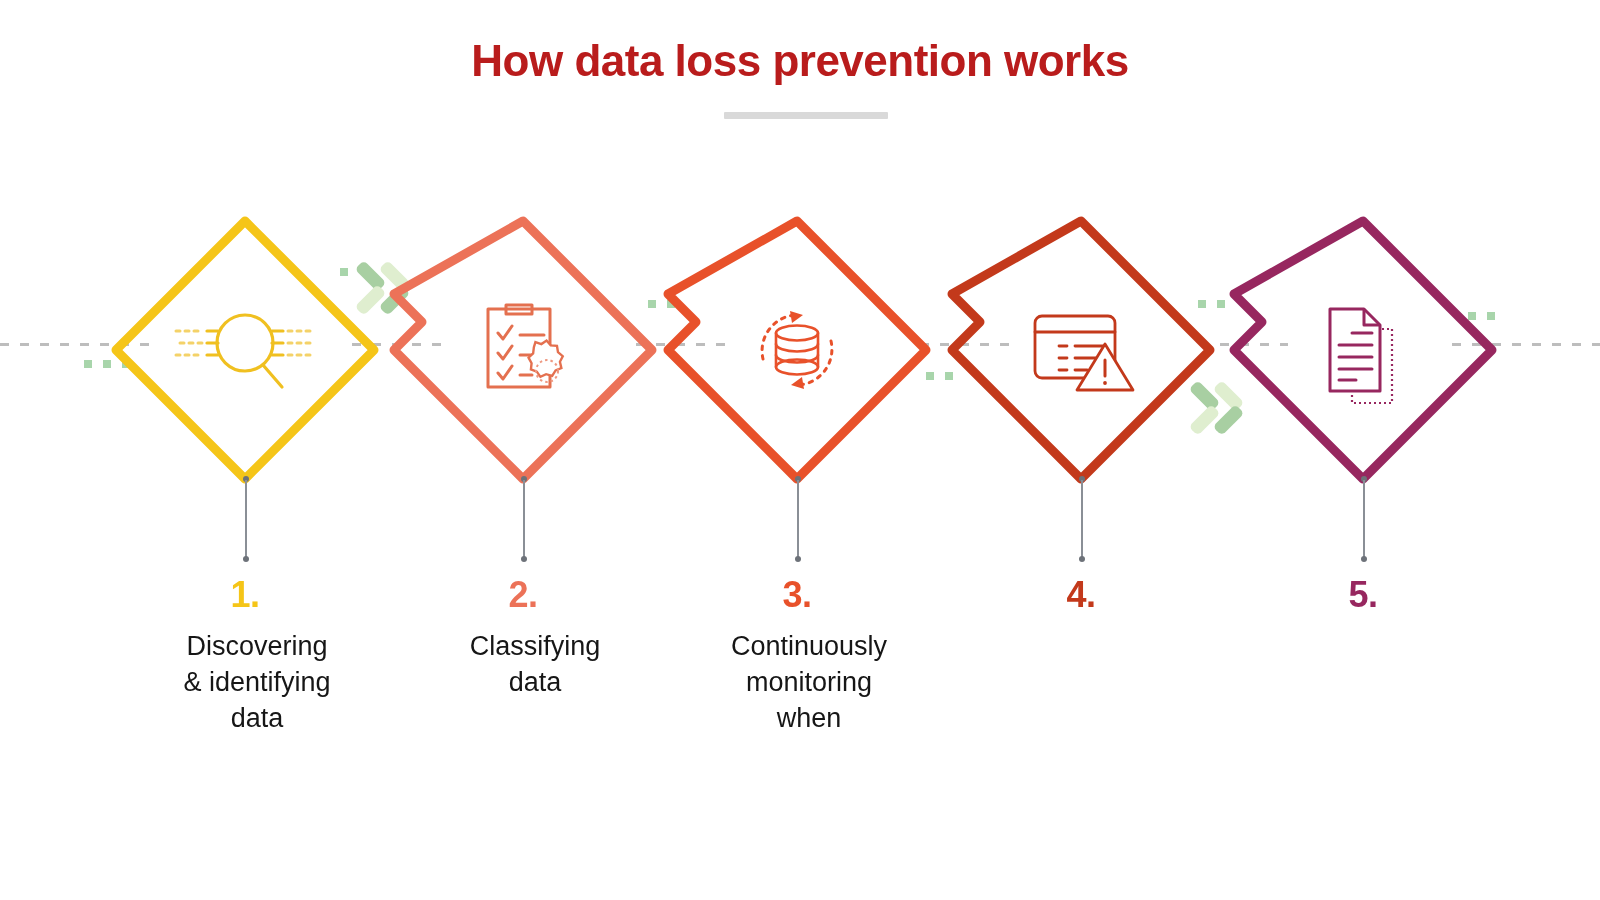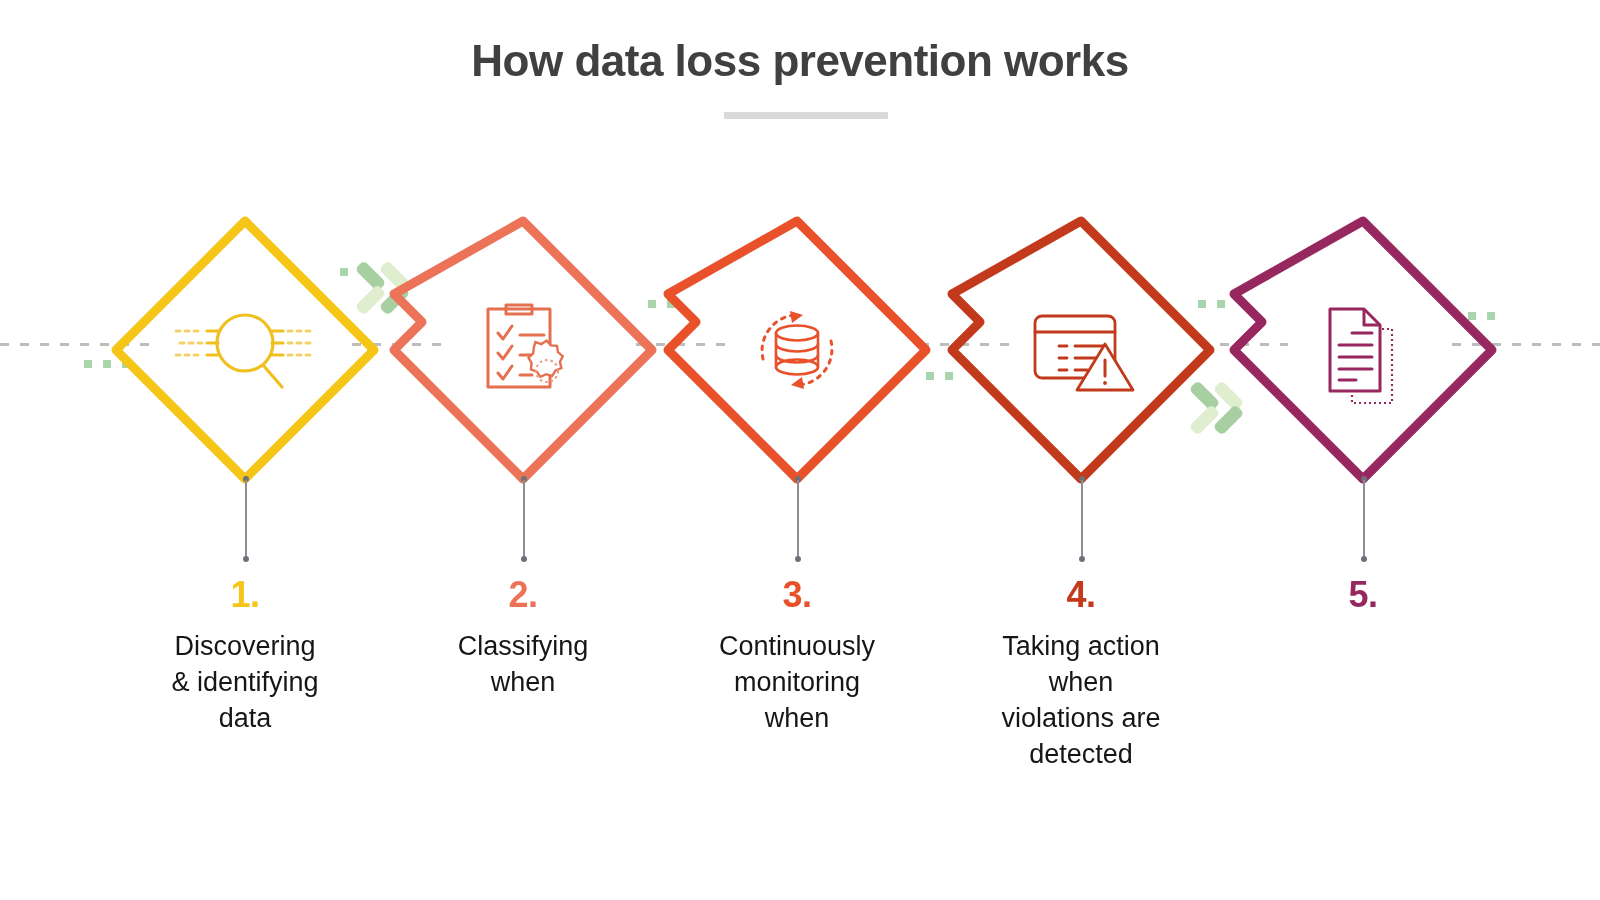--- a/index.html
+++ b/index.html
@@ -22,21 +22,21 @@
   
   .title {
     position: absolute;
     left: 0;
     top: 36px;
     width: 1600px;
     text-align: center;
     font-size: 44px;
     font-weight: bold;
     letter-spacing: -0.5px;
-    color: #404040;
+    color: #b91c1c;
   }
   .title-rule {
     position: absolute;
     left: 724px;
     top: 112px;
     width: 164px;
     height: 7px;
     background: #d9d9d9;
     border-radius: 1px;
   }
@@ -129,21 +129,21 @@
     left: 0;
     width: 290px;
     text-align: center;
     font-size: 36px;
     font-weight: bold;
     letter-spacing: -0.5px;
   }
   .caption {
     position: absolute;
     top: 628px;
-    left: 0;
+    left: 12px;
     width: 290px;
     text-align: center;
     font-size: 27px;
     line-height: 36px;
     color: #161616;
   }
 
   
   .chevron {
     position: absolute;
@@ -256,21 +256,21 @@
           <circle cx="79" cy="76" r="11" fill="none" stroke="#EE9880" stroke-width="2" stroke-dasharray="2.5 3"></circle>
         </svg>
       </div>
       <div class="stem">
         <div class="dot top"></div>
         <div class="line"></div>
         <div class="dot bot"></div>
       </div>
       <div class="num" style="color:#EC7258;">2.</div>
       <div class="caption" style="white-space:pre-line;">Classifying
-when</div>
+data</div>
     </div>
 
     <div class="step" style="left:652px;">
       <div class="diamond-wrap">
         <svg width="290" height="290" viewBox="0 0 290 290">
           <path d="M145 16 L274 145 L145 274 L16 145 L44 117 L16 89 Z" fill="none" stroke="#E8512A" stroke-width="9" stroke-linejoin="round" stroke-linecap="round"></path>
         </svg>
       </div>
       <div class="icon-holder">
         <svg width="120" height="110" viewBox="0 0 120 110">
@@ -323,24 +323,20 @@
           <line x1="84" y1="60" x2="84" y2="76" stroke="#C3391B" stroke-width="3" stroke-linecap="round"></line>
           <circle cx="84" cy="83" r="1.9" fill="#C3391B"></circle>
         </svg>
       </div>
       <div class="stem">
         <div class="dot top"></div>
         <div class="line"></div>
         <div class="dot bot"></div>
       </div>
       <div class="num" style="color:#C3391B;">4.</div>
-      <div class="caption" style="white-space:pre-line;">Taking action
-when
-violations are
-detected</div>
     </div>
 
     <div class="step" style="left:1218px;">
       <div class="diamond-wrap">
         <svg width="290" height="290" viewBox="0 0 290 290">
           <path d="M145 16 L274 145 L145 274 L16 145 L44 117 L16 89 Z" fill="none" stroke="#97275F" stroke-width="9" stroke-linejoin="round" stroke-linecap="round"></path>
         </svg>
       </div>
       <div class="icon-holder">
         <svg width="110" height="110" viewBox="0 0 110 110">

